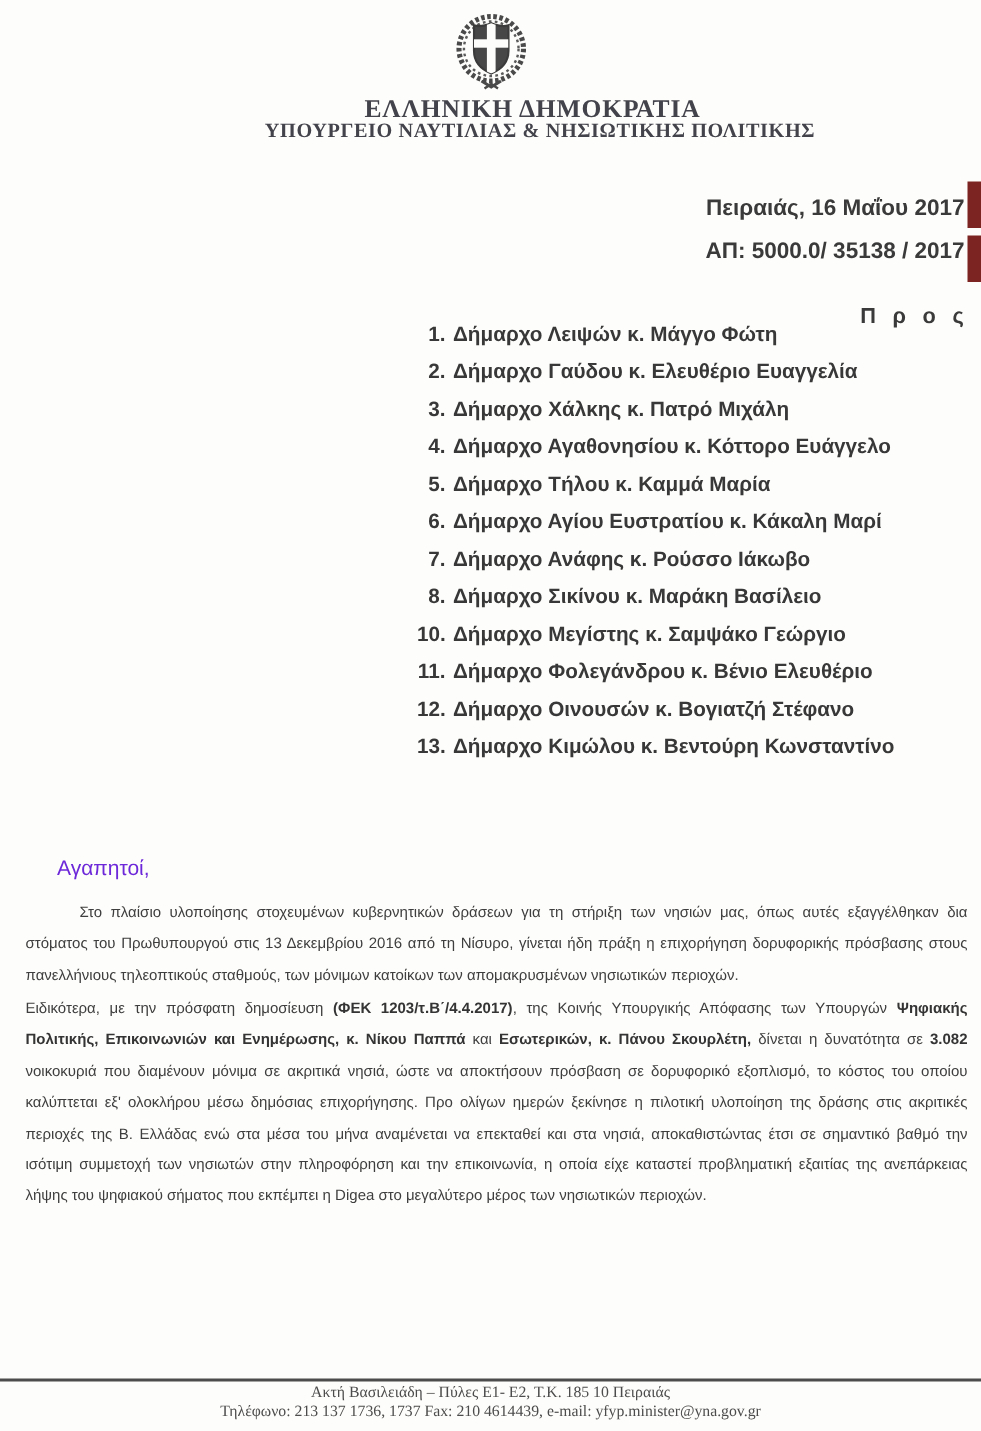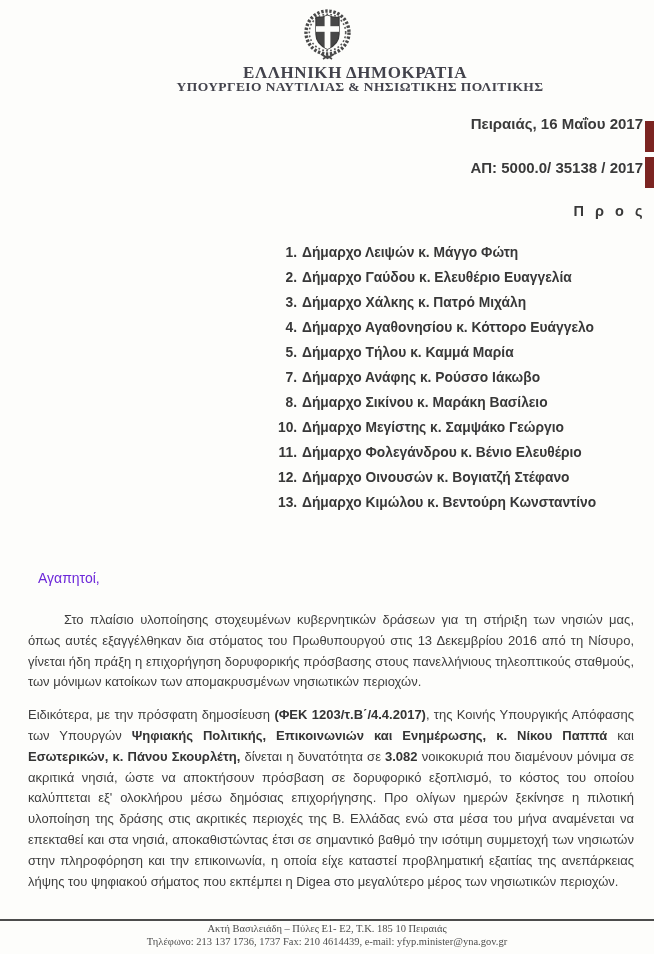--- a/index.html
+++ b/index.html
@@ -11,33 +11,33 @@
     color:#3f3f3f;
     overflow:hidden;
   }
   
   .emblem{position:absolute;left:299px;top:6px;width:57px;height:57px;}
   .gov-line{position:absolute;left:0;width:654px;text-align:center;
     font-family:"Liberation Serif", serif;font-weight:bold;color:#43434c;}
   .gov-line1{top:63px;font-size:17px;letter-spacing:0.6px;margin-left:28px;}
   .gov-line2{top:79px;font-size:13.5px;letter-spacing:0.4px;padding-left:33px;}
   
-  .place-date{position:absolute;top:115px;right:11px;font-weight:bold;font-size:15px;color:#3a3a3a;}
+  .place-date{position:absolute;top:130px;right:11px;font-weight:bold;font-size:15px;color:#3a3a3a;}
   .protocol{position:absolute;top:159px;right:11px;font-weight:bold;font-size:15px;color:#3a3a3a;}
   .to-label{position:absolute;top:203px;right:8px;font-weight:bold;font-size:14.5px;
     letter-spacing:3.5px;color:#3a3a3a;}
   
-  .recipients{position:absolute;left:278px;top:240px;list-style:none;margin:0;padding:0;}
+  .recipients{position:absolute;left:278px;top:210px;list-style:none;margin:0;padding:0;}
   .recipients li{height:25px;line-height:25px;font-weight:bold;font-size:13.8px;
     color:#383838;white-space:nowrap;}
   .recipients .num{display:inline-block;width:19px;text-align:right;margin-right:5px;}
   
   .salutation{position:absolute;left:0;top:570px;font-size:14px;text-indent:38px;color:#6d28d9;}
   .letter-body{position:absolute;left:16px;top:598px;width:630px;}
-  .letter-body p{margin:12px;text-align:justify;font-size:13px;line-height:20.8px;color:#3e3e3e;}
+  .letter-body p{margin:1px;text-align:justify;font-size:10px;line-height:20.8px;color:#3e3e3e;}
   .letter-body p.p1{text-indent:36px;margin-bottom:2px;}
   .letter-body b{color:#343434;}
   
   .edge-mark{position:absolute;right:0;width:9px;height:31px;}
   .edge-mark.m1{top:121px;}
   .edge-mark.m2{top:157px;}
   
   .footer-rule{position:absolute;left:0;top:919px;width:654px;height:2px;background:#4c4c4c;}
   .footer-line{position:absolute;left:0;width:654px;text-align:center;
     font-family:"Liberation Serif", serif;color:#4c4c4c;}
@@ -77,20 +77,21 @@
   <div class="place-date">Πειραιάς, 16 Μαΐου 2017</div>
   <div class="protocol">ΑΠ: 5000.0/ 35138 / 2017</div>
   <div class="to-label">Π ρ ο ς</div>
 
   <ol class="recipients">
     <li><span class="num">1.</span><span>Δήμαρχο Λειψών κ. Μάγγο Φώτη</span></li>
     <li><span class="num">2.</span><span>Δήμαρχο Γαύδου κ. Ελευθέριο Ευαγγελία</span></li>
     <li><span class="num">3.</span><span>Δήμαρχο Χάλκης κ. Πατρό Μιχάλη</span></li>
     <li><span class="num">4.</span><span>Δήμαρχο Αγαθονησίου κ. Κόττορο Ευάγγελο</span></li>
     <li><span class="num">5.</span><span>Δήμαρχο Τήλου κ. Καμμά Μαρία</span></li>
+    <li><span class="num">6.</span><span>Δήμαρχο Αγίου Ευστρατίου κ. Κάκαλη Μαρί</span></li>
     <li><span class="num">7.</span><span>Δήμαρχο Ανάφης κ. Ρούσσο Ιάκωβο</span></li>
     <li><span class="num">8.</span><span>Δήμαρχο Σικίνου κ. Μαράκη Βασίλειο</span></li>
     <li><span class="num">10.</span><span>Δήμαρχο Μεγίστης κ. Σαμψάκο Γεώργιο</span></li>
     <li><span class="num">11.</span><span>Δήμαρχο Φολεγάνδρου κ. Βένιο Ελευθέριο</span></li>
     <li><span class="num">12.</span><span>Δήμαρχο Οινουσών κ. Βογιατζή Στέφανο</span></li>
     <li><span class="num">13.</span><span>Δήμαρχο Κιμώλου κ. Βεντούρη Κωνσταντίνο</span></li>
   </ol>
 
   <div class="salutation">Αγαπητοί,</div>
   <div class="letter-body">

